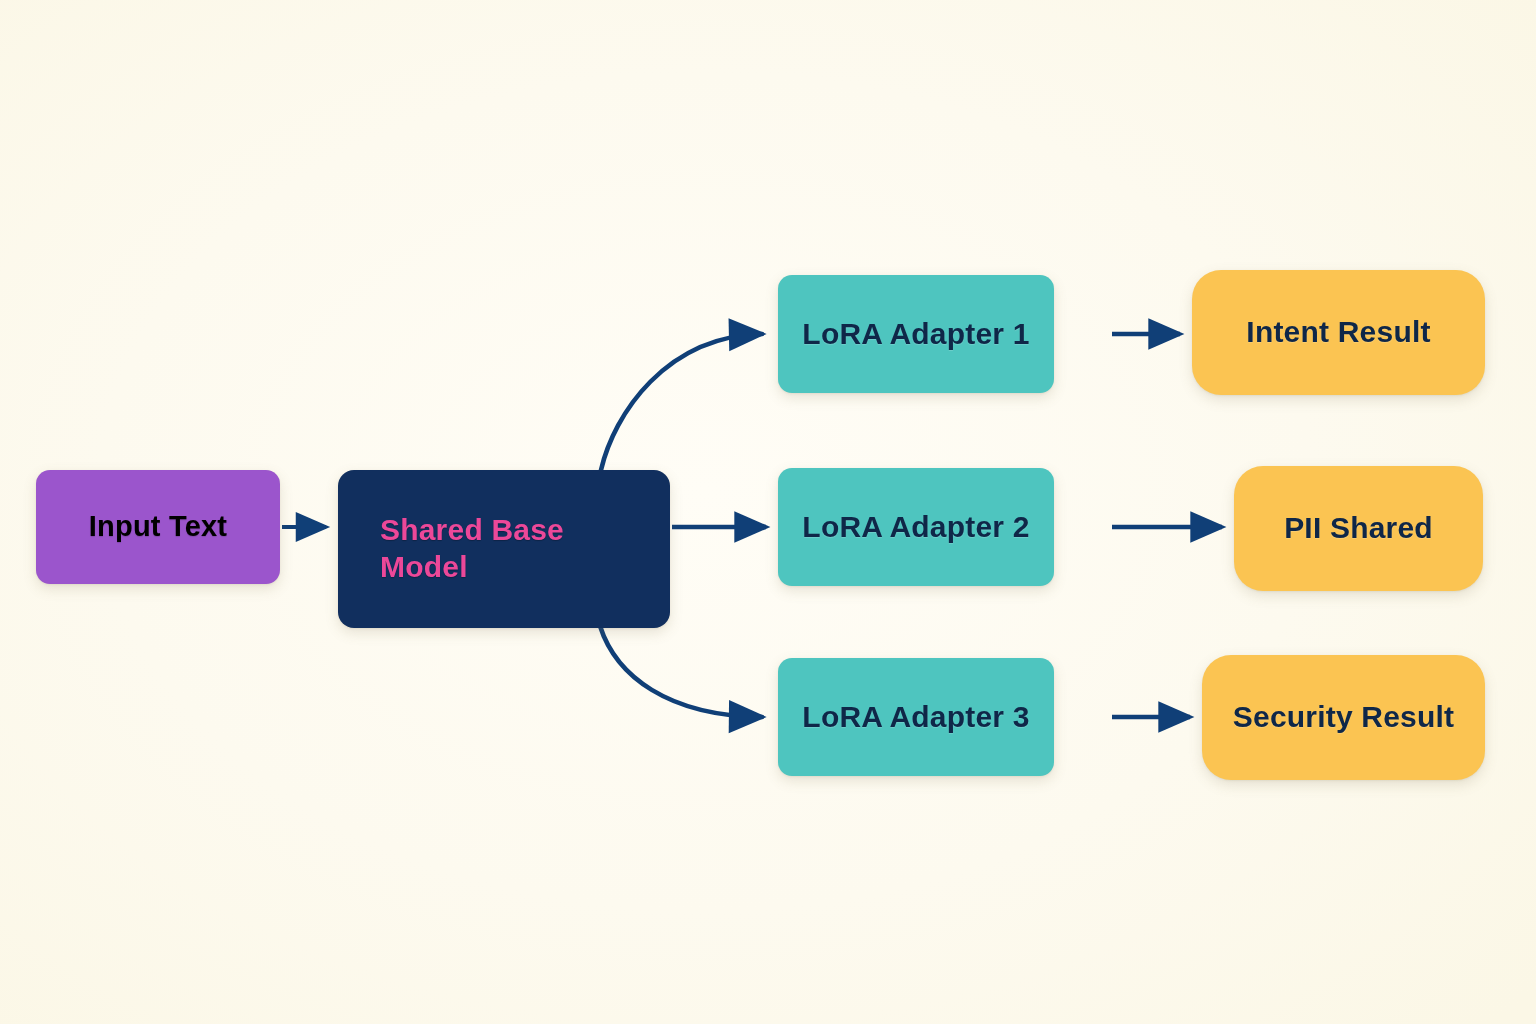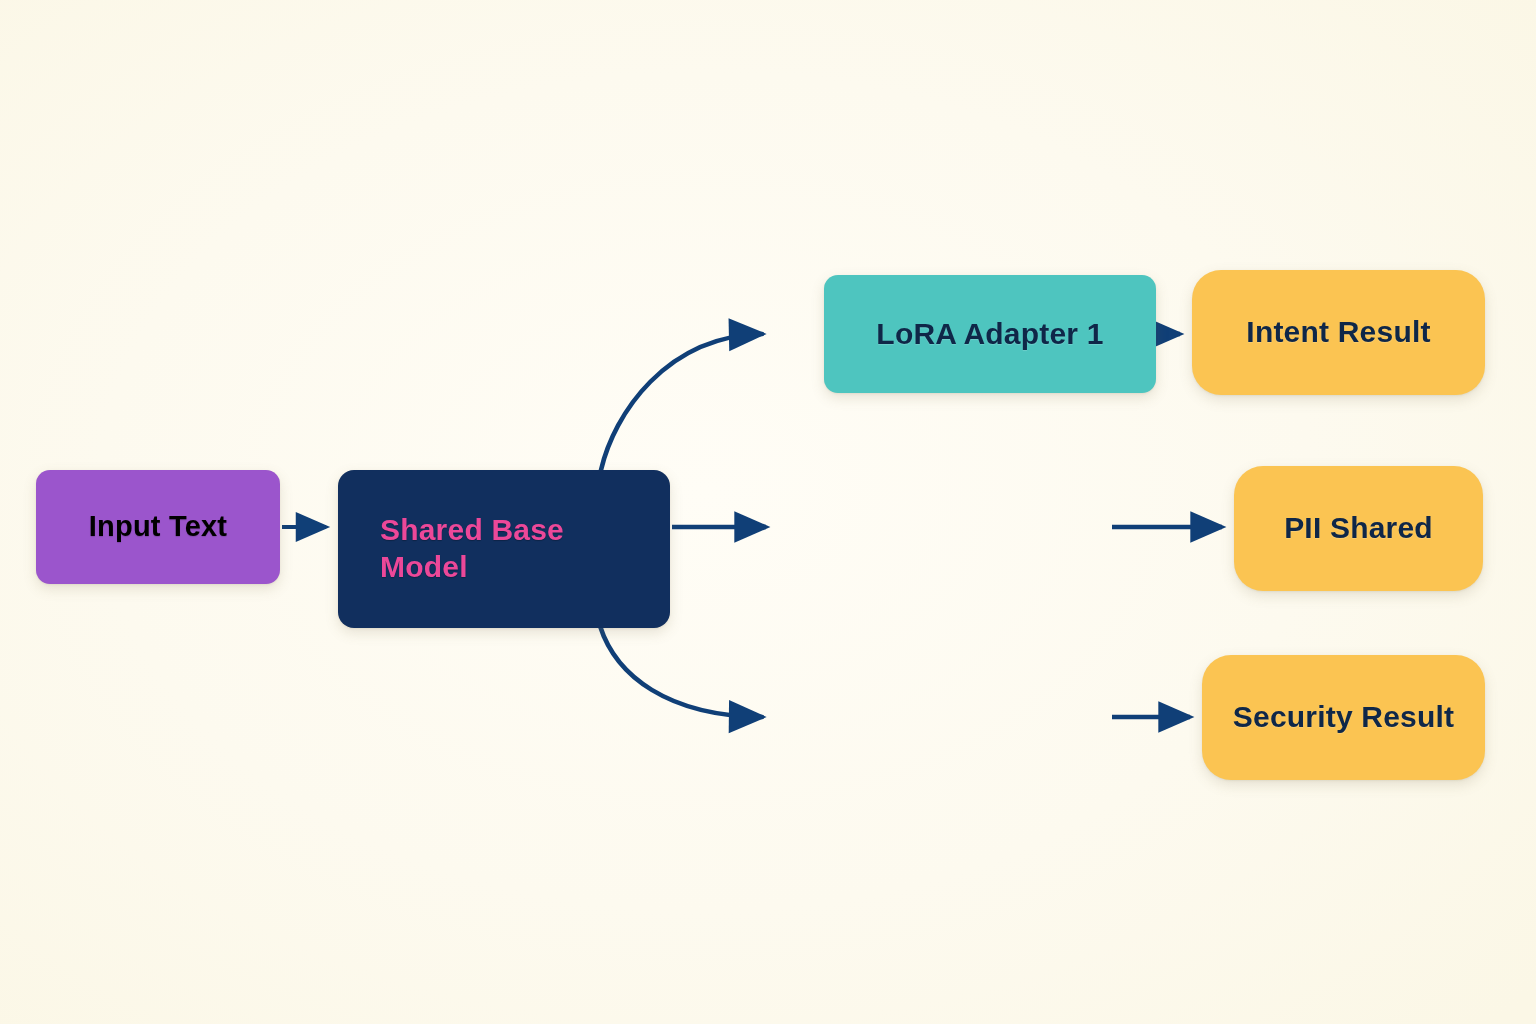--- a/index.html
+++ b/index.html
@@ -61,22 +61,22 @@
   }
   #node-base .label {
     color: #ec4899;
     font-size: 30px;
     font-weight: 600;
     text-align: left;
     text-shadow: 0 1px 1px rgba(0,0,0,0.25);
   }
   
   .node.adapter {
-    left: 824px;
-    width: 332px;
+    left: 778px;
+    width: 276px;
     height: 118px;
     background: #4ec5bf;
   }
   #node-adapter-1 { top: 275px; }
   #node-adapter-2 { top: 468px; }
   #node-adapter-3 { top: 658px; }
   .node.adapter .label {
     color: #0f2748;
     font-size: 30px;
     font-weight: 600;
@@ -134,21 +134,27 @@
 
   <div class="node" id="node-base">
     <span class="label">Shared Base
 Model</span>
   </div>
 
   <div class="node adapter" id="node-adapter-1">
     <span class="label">LoRA Adapter 1</span>
   </div>
 
+  <div class="node adapter" id="node-adapter-2">
+    <span class="label">LoRA Adapter 2</span>
+  </div>
 
+  <div class="node adapter" id="node-adapter-3">
+    <span class="label">LoRA Adapter 3</span>
+  </div>
 
   <div class="node result" id="node-result-1">
     <span class="label">Intent Result</span>
   </div>
 
   <div class="node result" id="node-result-2">
     <span class="label">PII Shared</span>
   </div>
 
   <div class="node result" id="node-result-3">

